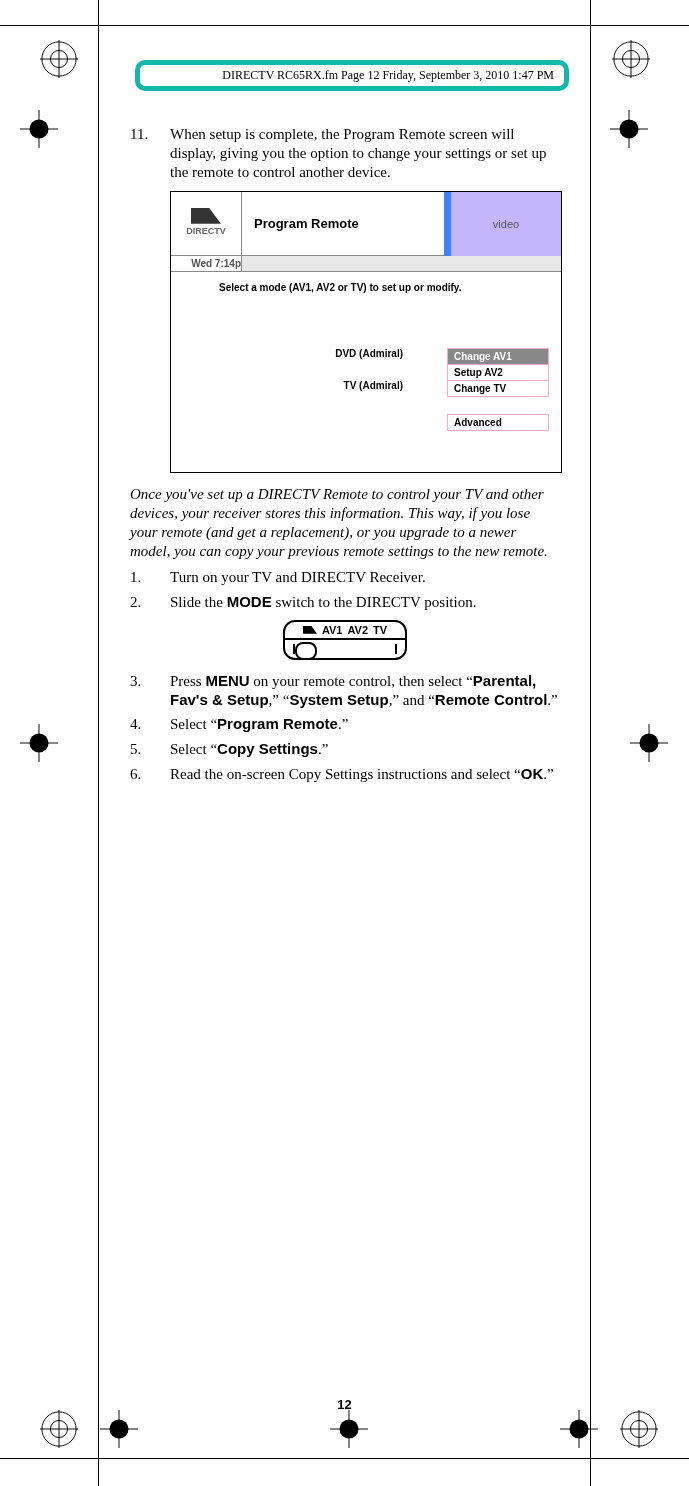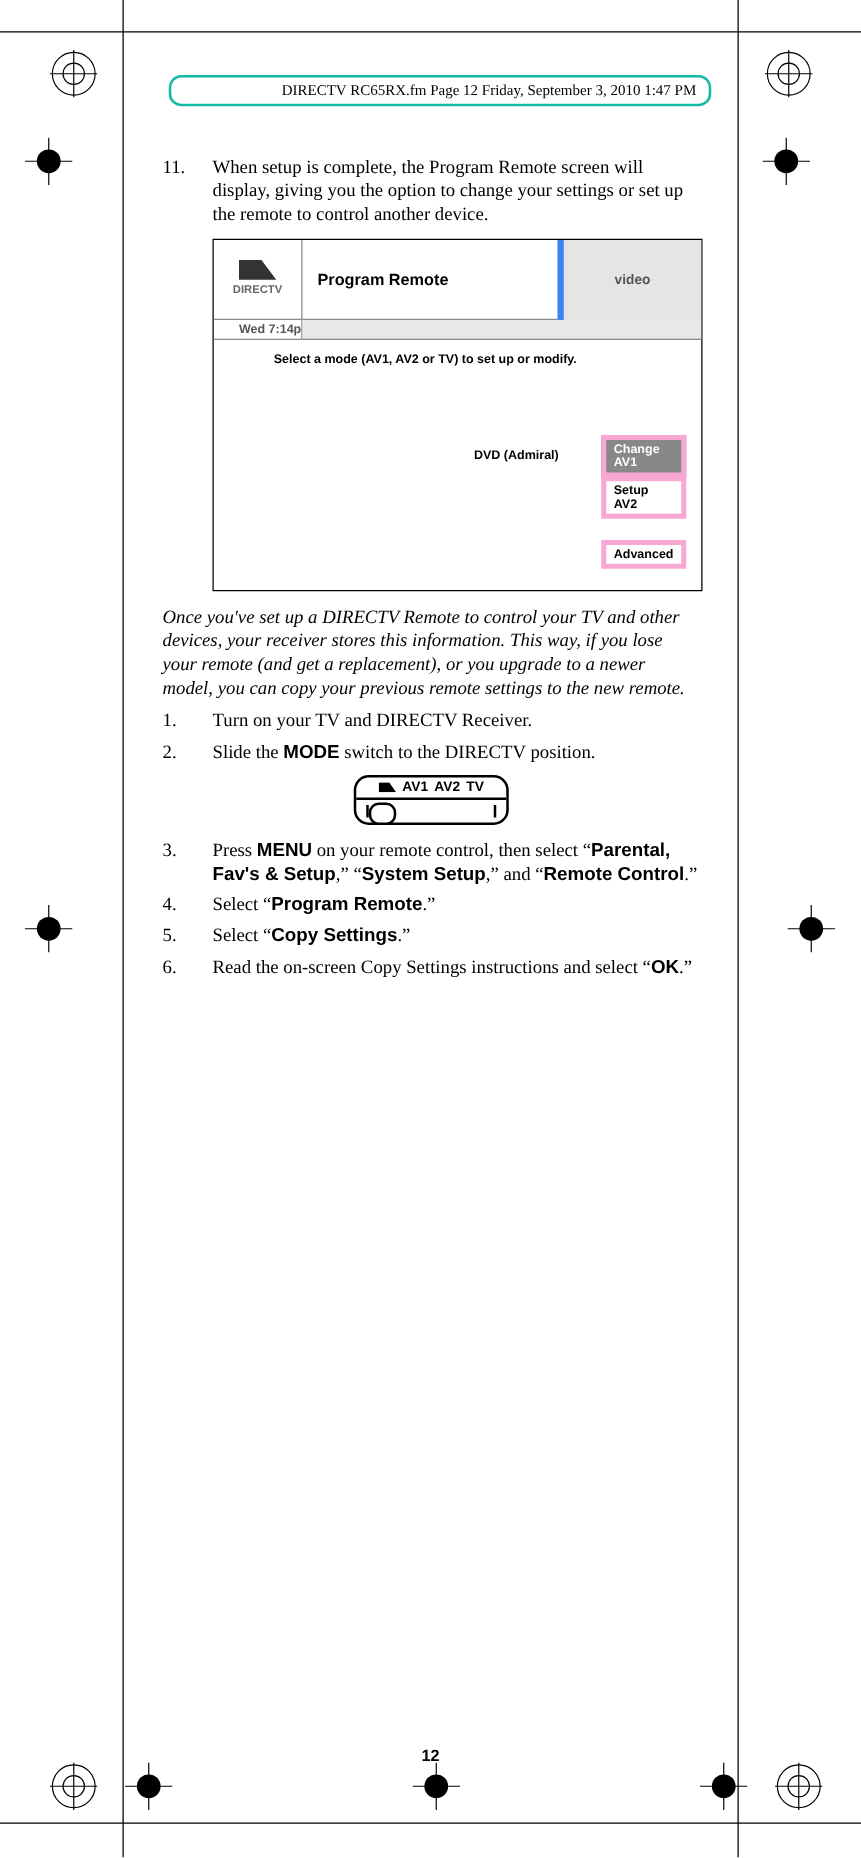--- a/index.html
+++ b/index.html
@@ -30,21 +30,21 @@
     height: 38px;
   }
   .reg-mark svg { width: 100%; height: 100%; }
   .header-bar {
     position: absolute;
     top: 60px;
     left: 135px;
     right: 120px;
     font-size: 12px;
     font-family: Georgia, serif;
-    border: 2px solid #14b8a6;
+    border: 5px solid #14b8a6;
     border-radius: 10px;
     padding: 3px 10px;
     display: flex;
     justify-content: flex-end;
     box-sizing: border-box;
   }
   .content {
     position: absolute;
     top: 125px;
     left: 130px;
@@ -95,28 +95,28 @@
     flex: 1;
     display: flex;
     align-items: center;
     padding-left: 12px;
     font-weight: bold;
     font-size: 13px;
     border-bottom: 1px solid #888;
   }
   .sc-video-cell {
     width: 110px;
-    background: #e5e5e5;
-    border-left: 5px solid #3b82f6;
+    background: #c4b5fd;
+    border-left: 7px solid #3b82f6;
     display: flex;
     align-items: center;
     justify-content: center;
     font-size: 11px;
     color: #555;
-    font-weight: bold;
+    font-weight: normal;
   }
   .sc-time-row {
     display: flex;
     height: 16px;
     font-size: 10px;
   }
   .sc-time-cell {
     width: 70px;
     border-right: 1px solid #888;
     text-align: right;
@@ -136,37 +136,36 @@
     position: relative;
   }
   .sc-instruction {
     font-weight: bold;
     font-size: 10px;
     margin-bottom: 55px;
   }
   .sc-row {
     display: flex;
     justify-content: flex-end;
-    align-items: center;
     margin-bottom: 0;
+    gap: 38px;
   }
   .sc-label {
     font-weight: bold;
     font-size: 10px;
     margin-right: 6px;
   }
   .sc-btn {
-    width: 68px;
-    border: 4px solid #f9a8d4;
+    width: 102px;
+    border: 1px solid #f9a8d4;
     padding: 2px 6px;
     font-size: 10px;
     font-weight: bold;
     box-sizing: border-box;
     margin-bottom: -1px;
-    margin-left: 28px;
   }
   .sc-btn.selected { background: #888; color: #fff; }
   .sc-btn.gap { margin-top: 18px; }
   .section-heading {
     font-family: Arial, sans-serif;
     font-weight: bold;
     font-size: 16px;
     margin: 6px 0 4px 0;
     line-height: 1.2;
   }
@@ -329,20 +328,24 @@
       <div class="sc-instruction">Select a mode (AV1, AV2 or TV) to set up or modify.</div>
       <div class="sc-row">
         <span class="sc-label">DVD (Admiral)</span>
         <div class="sc-btn selected">Change AV1</div>
       </div>
       <div class="sc-row">
         <span class="sc-label"></span>
         <div class="sc-btn">Setup AV2</div>
       </div>
       <div class="sc-row">
+        <span class="sc-label">TV (Admiral)</span>
+        <div class="sc-btn">Change TV</div>
+      </div>
+      <div class="sc-row">
         <div class="sc-btn gap">Advanced</div>
       </div>
     </div>
   </div>
 
   <div class="para">Once you've set up a DIRECTV Remote to control your TV and other devices, your receiver stores this information. This way, if you lose your remote (and get a replacement), or you upgrade to a newer model, you can copy your previous remote settings to the new remote.</div>
 
   <div class="step-item">
     <div class="step-num">1.</div>
     <div class="step-text">Turn on your TV and DIRECTV Receiver.</div>

